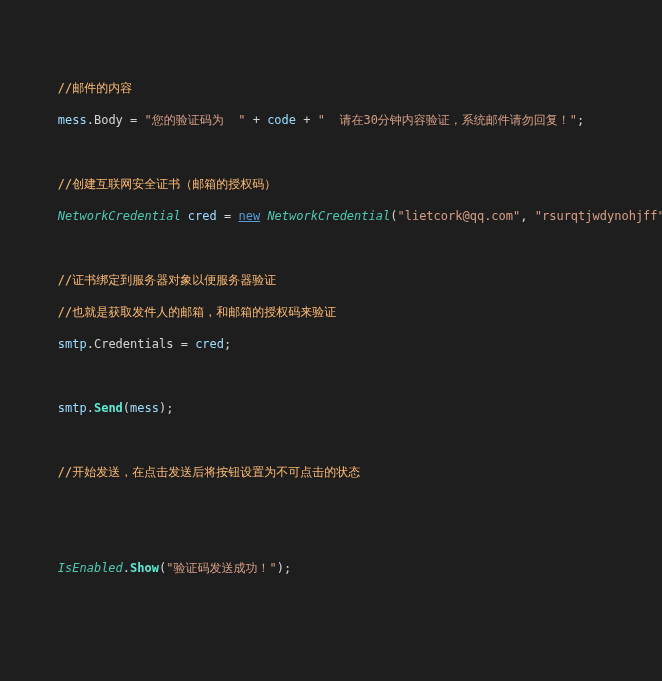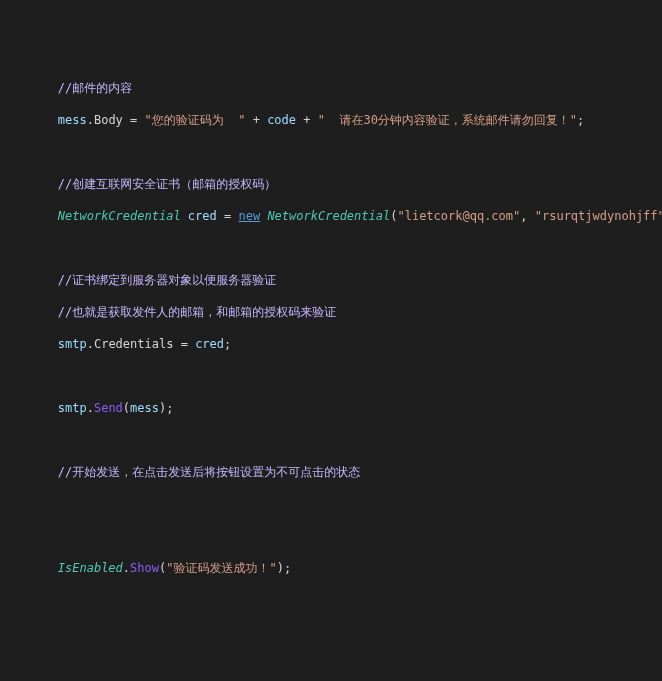--- a/index.html
+++ b/index.html
@@ -13,24 +13,24 @@
     white-space: pre;
     overflow: hidden;
     width: 662px;
     height: 681px;
   }
   .code-area {
     padding: 0;
     position: relative;
   }
   .line { display: block; }
-  .c-comment  { color: #c4b5fd; }
+  .c-comment  { color: #fdba74; }
   .c-keyword  { color: #569CD6; text-decoration: underline; }
   .c-type     { color: #4EC9B0; font-style: italic; }
-  .c-method   { color: #8b5cf6; }
+  .c-method   { color: #5eead4; font-weight: bold; }
   .c-ident    { color: #9CDCFE; margin-top: 24px; }
   .c-string   { color: #D69D85; }
   .c-punct    { color: #D4D4D4; }
   .c-op       { color: #D4D4D4; }
   .c-prop     { color: #D4D4D4; text-align: right; }
 </style>
 </head>
 <body>
 
 

